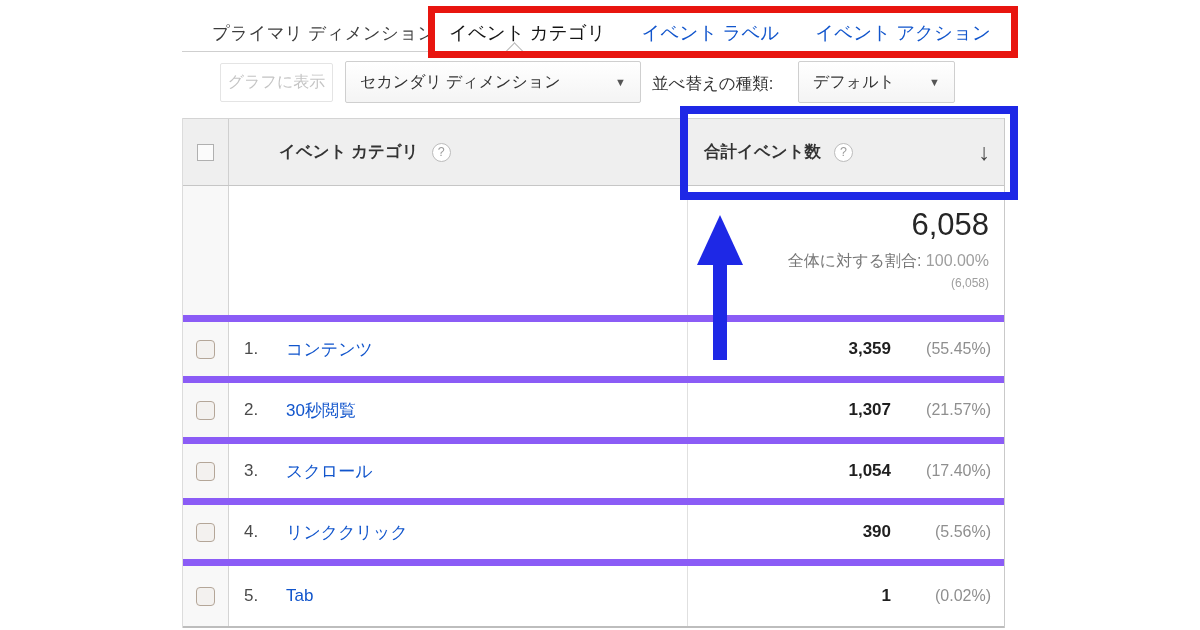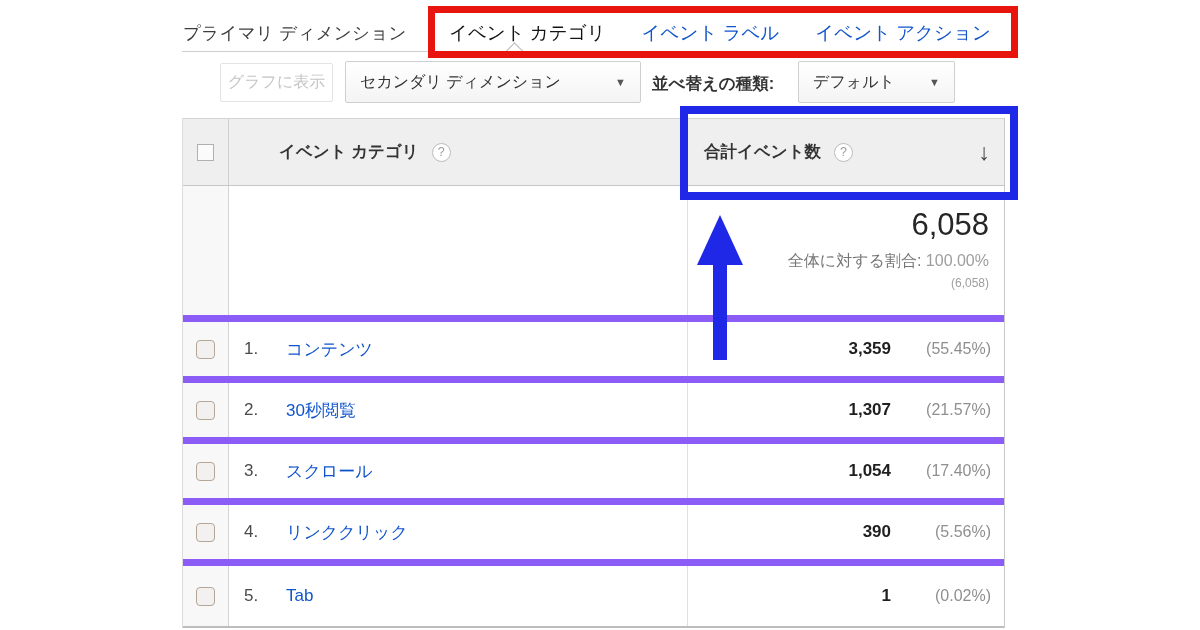--- a/index.html
+++ b/index.html
@@ -2,38 +2,38 @@
 <html><head>
 <meta charset="utf-8">
 <style>
   * { box-sizing: border-box; margin: 0; padding: 0; }
   html, body { width: 1200px; height: 630px; background: #ffffff; }
   body { font-family: "Liberation Sans", "DejaVu Sans", sans-serif; position: relative; overflow: hidden; }
 
   #stage { position: absolute; inset: 0; }
 
   
-  .primary-label { position: absolute; left: 183px; top: 21px; font-size: 17.5px; color: #3c3c3c; letter-spacing: .3px; }
+  .primary-label { position: absolute; left: 212px; top: 21px; font-size: 17.5px; color: #3c3c3c; letter-spacing: .3px; }
   .tab-underline { position: absolute; left: 182px; top: 51px; width: 836px; height: 1px; background: #cfcfcf; z-index: 1; }
   .tab-caret { position: absolute; left: 508px; top: 45px; width: 13px; height: 13px; background: #ffffff;
                border-left: 1px solid #b9b9b9; border-top: 1px solid #b9b9b9; transform: rotate(45deg); z-index: 2; }
   .tabs { position: absolute; left: 449px; top: 20px; display: flex; gap: 36px; font-size: 18.5px; z-index: 3; }
   .tab-selected { color: #141414; font-weight: 500; cursor: default; }
   .tab-link { color: #1155cc; cursor: pointer; }
 
   
-  .btn { position: absolute; display: flex; align-items: center; border-radius: 2px; font-size: 16px; cursor: pointer; }
+  .btn { position: absolute; display: flex; align-items: center; border-radius: 2px; font-size: 16px; cursor: pointer; font-family: Liberation Serif, serif; }
   .btn-plot { left: 220px; top: 63px; width: 113px; height: 39px; justify-content: center;
               border: 1px solid #e4e4e4; color: #c4c4c4; background: #ffffff; cursor: default; }
   .btn-drop { height: 42px; top: 61px; border: 1px solid #cfcfcf; background: linear-gradient(#ffffff, #f4f4f4);
               color: #333333; justify-content: space-between; padding: 8px 14px; }
   .btn-secondary { left: 345px; width: 296px; }
   .btn-sort { left: 798px; width: 157px; }
   .chev { font-size: 11px; color: #555555; margin-left: 16px; }
-  .sort-label { position: absolute; left: 652px; top: 73px; font-size: 16.5px; color: #333333; font-weight: bold; }
+  .sort-label { position: absolute; left: 652px; top: 73px; font-size: 16.5px; color: #333333; }
 
   
   .table { position: absolute; left: 182px; top: 118px; width: 823px;
            border-left: 1px solid #dcdcdc; border-right: 1px solid #c9c9c9; z-index: 1; }
   .tr { display: flex; width: 100%; background: #ffffff; border-bottom: 7px solid #8b5cf6; }
   .tr-head { height: 68px; background: #efefef; border-top: 1px solid #d4d4d4; border-bottom: 1px solid #c6c6c6; }
   .tr-summary { height: 136px; }
   .tr-data { height: 61px; }
   .tr-last { border-bottom: 2px solid #bdbdbd; height: 62px; }
 

